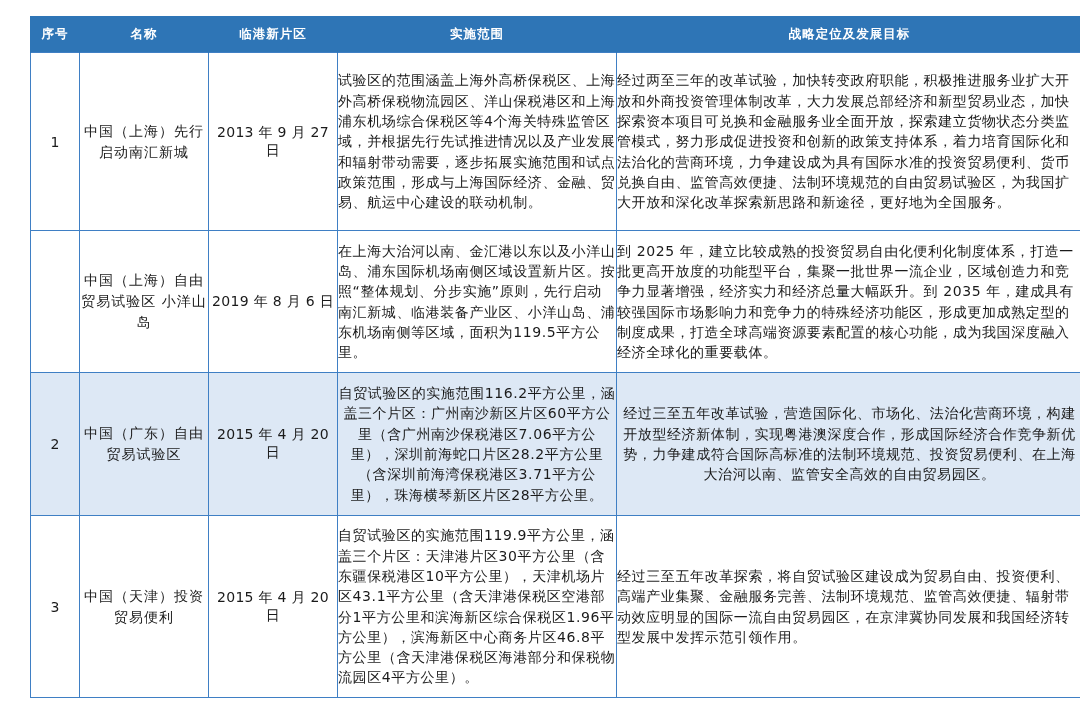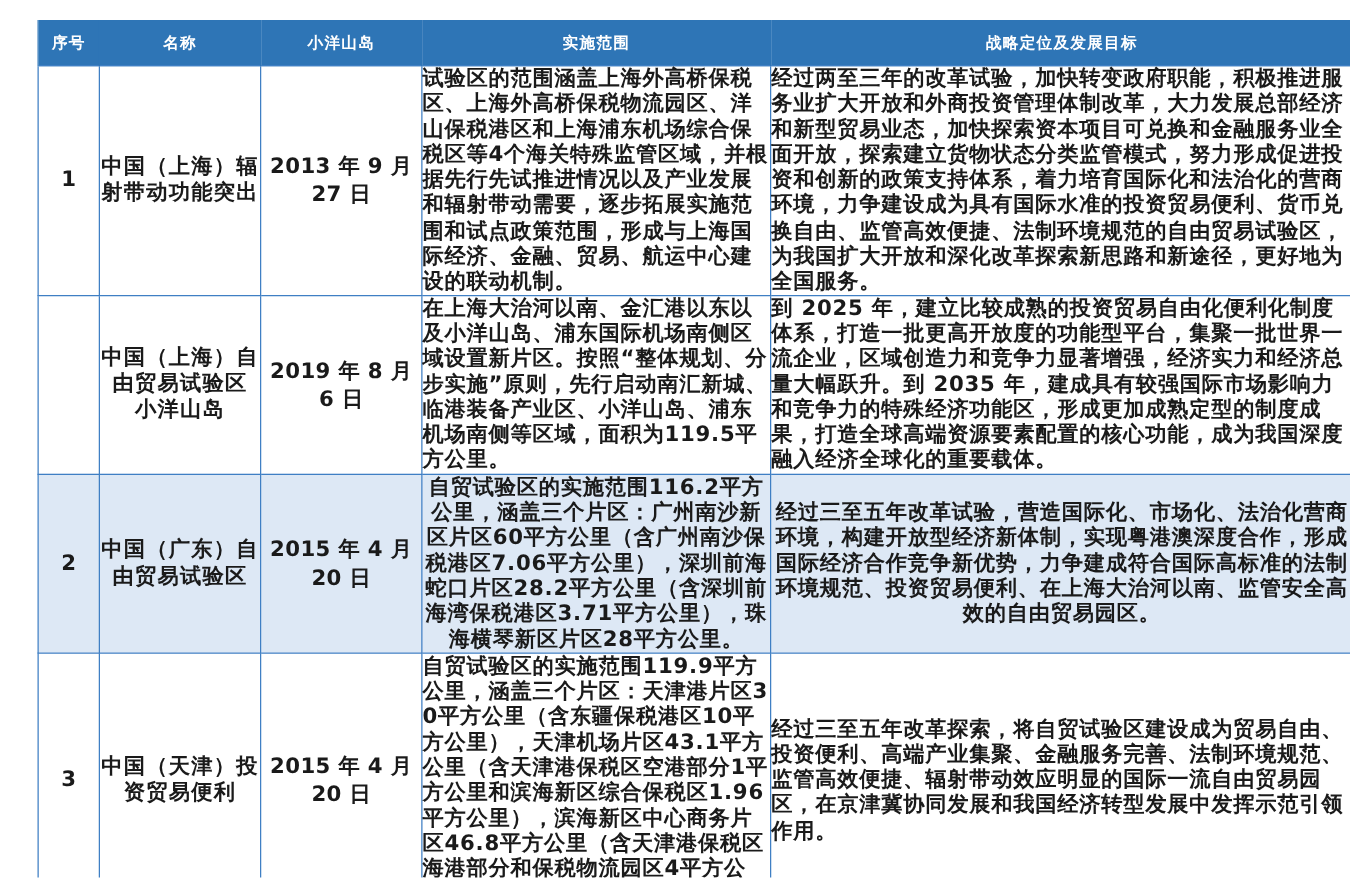--- a/index.html
+++ b/index.html
@@ -8,22 +8,22 @@
   #ftz-table {
     position: absolute; left: 30px; top: 16px; width: 1052px;
     border-collapse: collapse; table-layout: fixed;
   }
   #ftz-table th {
     background: #2e75b6; color: #ffffff; font-weight: bold; font-size: 12.5px;
     height: 36px; padding: 0; text-align: center; letter-spacing: 1px;
     border-left: 1px solid #2e75b6; border-right: 1px solid #2e75b6;
   }
   #ftz-table td {
-    border: 1.5px solid #3f7fc4; color: #1a1a1a; font-size: 17px;
-    vertical-align: middle; padding: 0; font-weight: bold;
+    border: 1.5px solid #3f7fc4; color: #1a1a1a; font-size: 14px;
+    vertical-align: middle; padding: 0;
   }
   #ftz-table tr.shaded td { background: #dde8f5; text-align: center; }
   td.c-idx, td.c-name, td.c-date { text-align: center; }
   td.c-name { padding: 0 4px; line-height: 21px; letter-spacing: 1px; }
   td.c-date { font-size: 13px; letter-spacing: 0.3px; }
   td.c-text { text-align: left; line-height: 20.3px; padding: 0 2px 0 3px;
               letter-spacing: 0.6px; word-break: break-all; }
   td.c-scope { vertical-align: top; padding-top: 6px; }
   td.c-goal { vertical-align: top; padding-top: 6px; }
   tr.r1 { height: 178px; }
@@ -43,29 +43,29 @@
     <col style="width:49px">
     <col style="width:129px">
     <col style="width:129px">
     <col style="width:279px">
     <col style="width:466px">
   </colgroup>
   <thead>
     <tr>
       <th>序号</th>
       <th>名称</th>
-      <th>小洋山岛</th>
+      <th>临港新片区</th>
       <th>实施范围</th>
       <th>战略定位及发展目标</th>
     </tr>
   </thead>
   <tbody>
     <tr class="r1">
       <td class="c-idx">1</td>
-      <td class="c-name">中国（上海）辐射带动功能突出</td>
+      <td class="c-name">中国（上海）先行启动南汇新城</td>
       <td class="c-date">2013 年 9 月 27 日</td>
       <td class="c-text c-scope">试验区的范围涵盖上海外高桥保税区、上海外高桥保税物流园区、洋山保税港区和上海浦东机场综合保税区等4个海关特殊监管区域，并根据先行先试推进情况以及产业发展和辐射带动需要，逐步拓展实施范围和试点政策范围，形成与上海国际经济、金融、贸易、航运中心建设的联动机制。</td>
       <td class="c-text c-goal">经过两至三年的改革试验，加快转变政府职能，积极推进服务业扩大开放和外商投资管理体制改革，大力发展总部经济和新型贸易业态，加快探索资本项目可兑换和金融服务业全面开放，探索建立货物状态分类监管模式，努力形成促进投资和创新的政策支持体系，着力培育国际化和法治化的营商环境，力争建设成为具有国际水准的投资贸易便利、货币兑换自由、监管高效便捷、法制环境规范的自由贸易试验区，为我国扩大开放和深化改革探索新思路和新途径，更好地为全国服务。</td>
     </tr>
     <tr class="r2">
       <td class="c-idx"></td>
       <td class="c-name">中国（上海）自由贸易试验区 小洋山岛</td>
       <td class="c-date">2019 年 8 月 6 日</td>
       <td class="c-text c-scope">在上海大治河以南、金汇港以东以及小洋山岛、浦东国际机场南侧区域设置新片区。按照“整体规划、分步实施”原则，先行启动南汇新城、临港装备产业区、小洋山岛、浦东机场南侧等区域，面积为119.5平方公里。</td>
       <td class="c-text c-goal">到 2025 年，建立比较成熟的投资贸易自由化便利化制度体系，打造一批更高开放度的功能型平台，集聚一批世界一流企业，区域创造力和竞争力显著增强，经济实力和经济总量大幅跃升。到 2035 年，建成具有较强国际市场影响力和竞争力的特殊经济功能区，形成更加成熟定型的制度成果，打造全球高端资源要素配置的核心功能，成为我国深度融入经济全球化的重要载体。</td>

